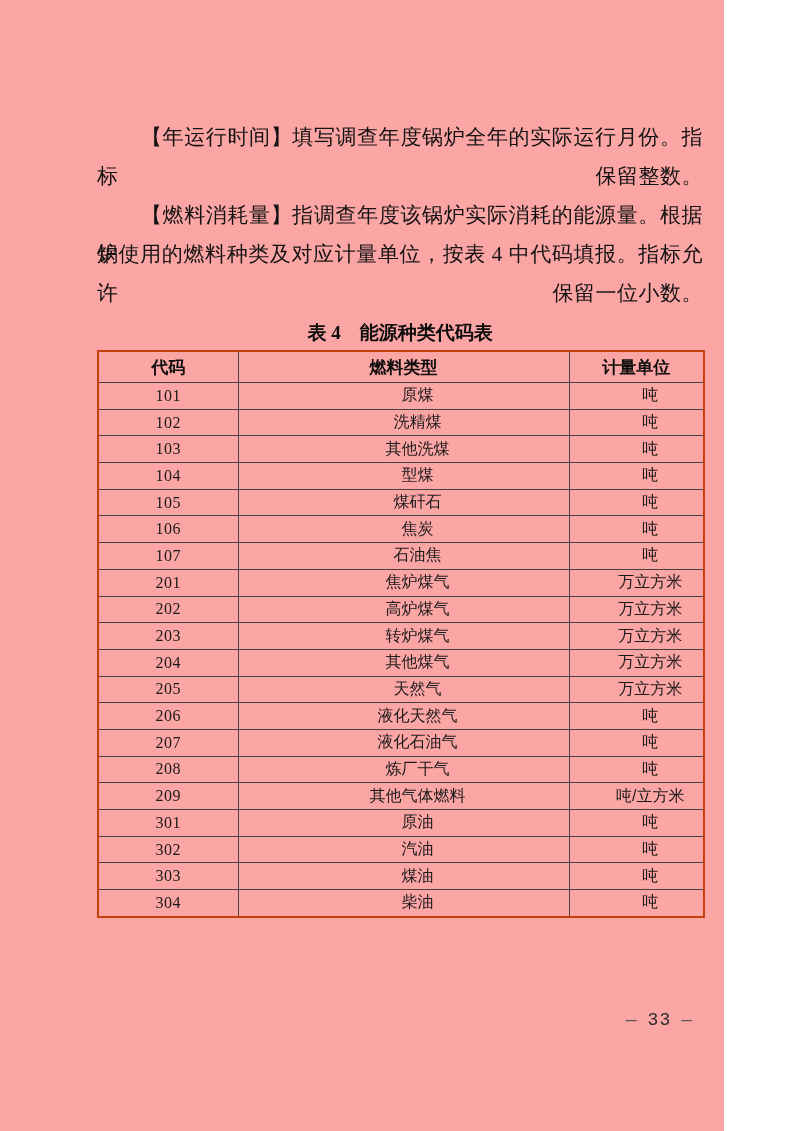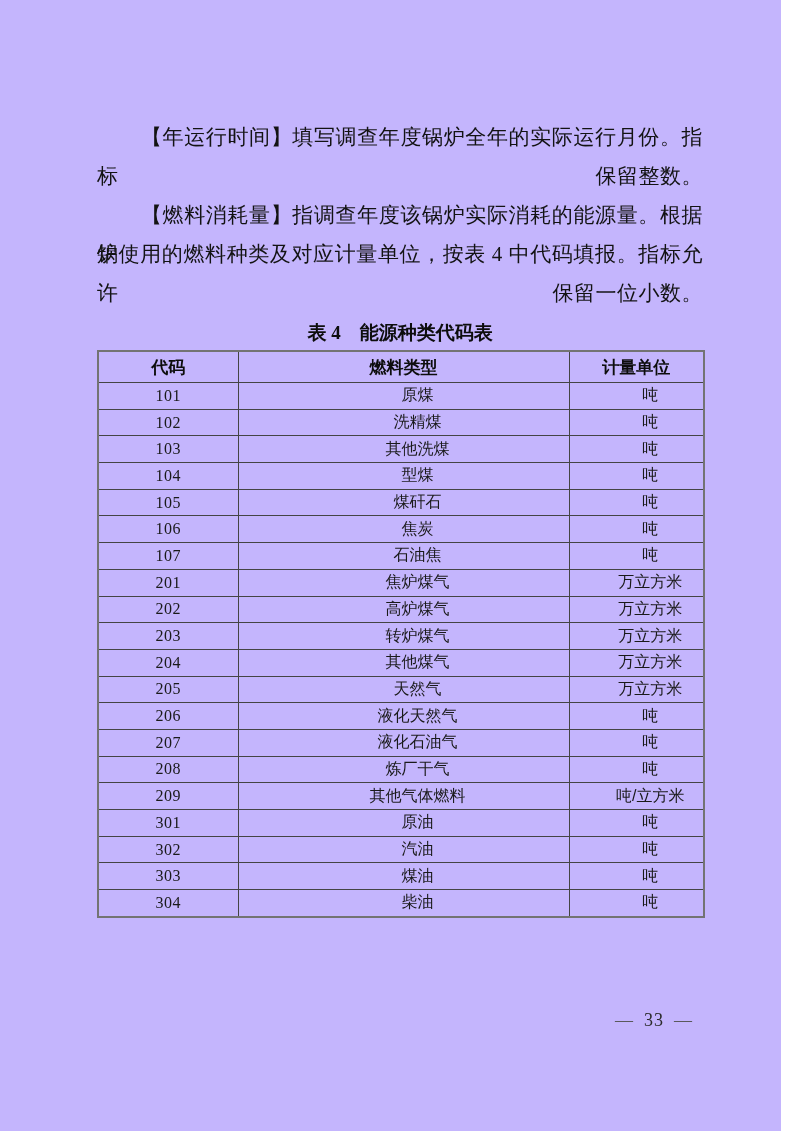--- a/index.html
+++ b/index.html
@@ -2,23 +2,23 @@
 <html><head>
 <meta charset="utf-8">
 <style>
   html, body {
     margin: 0;
     padding: 0;
     background: #ffffff;
   }
   .page {
     position: relative;
-    width: 781px;
+    width: 724px;
     height: 1131px;
-    background: #c4b5fd;
+    background: #fca5a5;
     font-family: "Liberation Serif", "DejaVu Serif", serif;
     color: #111111;
     overflow: hidden;
   }
   .content {
     position: absolute;
     left: 97px;
     top: 118px;
     width: 606px;
   }
@@ -47,21 +47,21 @@
     line-height: 30px;
     height: 30px;
     white-space: pre;
     color: #0d0d0d;
   }
   table.code-table {
     margin-top: 2px;
     border-collapse: collapse;
     width: 606px;
     table-layout: fixed;
-    border: 2px solid #737373;
+    border: 2px solid #c2410c;
   }
   table.code-table th,
   table.code-table td {
     border: 1px solid #444444;
     text-align: center;
     vertical-align: middle;
     padding: 0;
     overflow: hidden;
   }
   table.code-table th {
@@ -91,20 +91,21 @@
   .page-number {
     position: absolute;
     top: 1010px;
     left: 0;
     width: 703px;
     text-align: right;
     font-size: 18px;
     color: #2b2b2b;
     letter-spacing: 1px;
     white-space: pre;
+    font-family: Liberation Mono, monospace;
   }
   .page-number .dash {
     color: #555555;
     padding: 0 10px;
   }
 </style>
 </head>
 <body>
 
 <div class="page">

